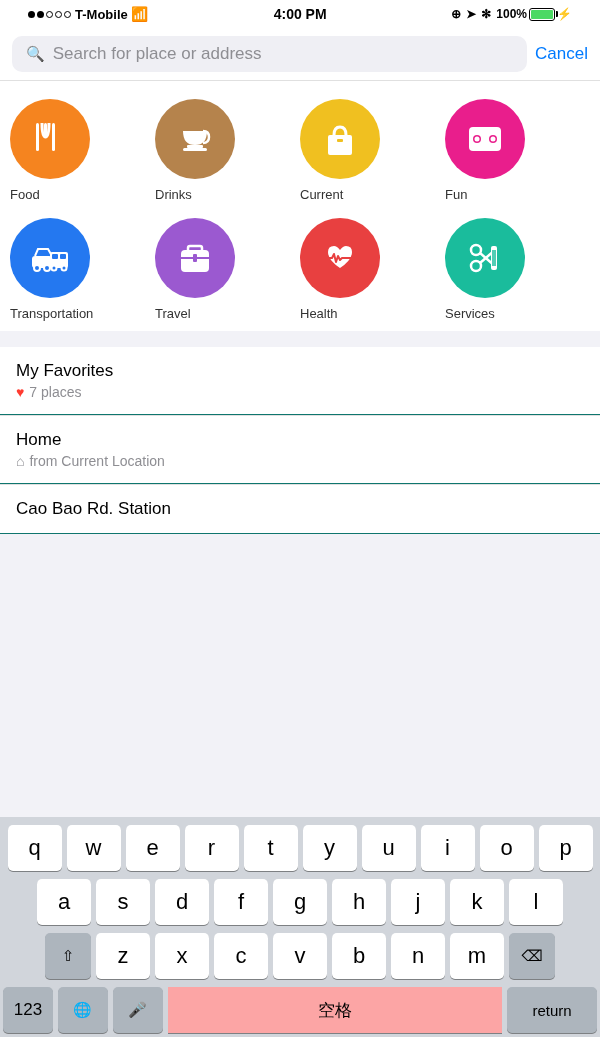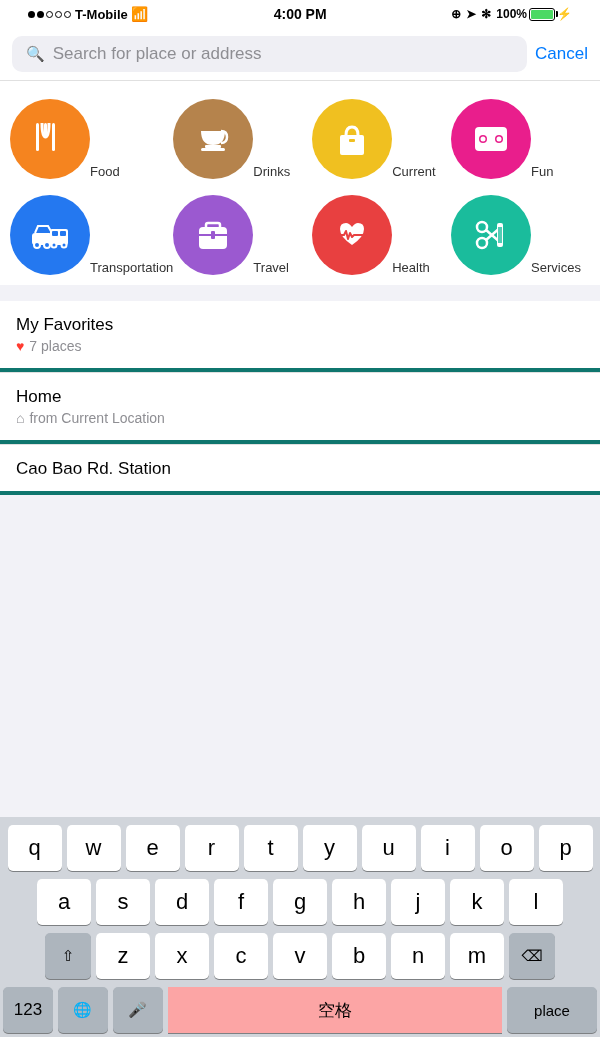--- a/index.html
+++ b/index.html
@@ -87,22 +87,23 @@
       background: #fff;
       padding: 18px 10px 10px;
     }
     .category-grid {
       display: grid;
       grid-template-columns: repeat(4, 1fr);
       gap: 16px 0;
     }
     .category-item {
       display: flex;
-      flex-direction: row;
-      align-items: flex-end;
+      flex-direction: column;
+      align-items: flex-start;
+      gap: 8px;
       cursor: pointer;
     }
     .category-circle {
       width: 80px;
       height: 80px;
       border-radius: 50%;
       display: flex;
       align-items: center;
       justify-content: center;
       font-size: 36px;
@@ -129,21 +130,21 @@
       margin: 0 0;
     }
 
     
     .list-section {
       background: #fff;
       margin-top: 8px;
     }
     .list-item {
       padding: 14px 16px;
-      border-bottom: 4px solid #0f766e;
+      border-bottom: 1px solid #0f766e;
       cursor: pointer;
     }
     .list-item-title {
       font-size: 17px;
       color: #000;
       font-weight: 500;
     }
     .list-item-subtitle {
       font-size: 14px;
       color: #8e8e93;
@@ -484,15 +485,15 @@
     <div class="kb-key">n</div>
     <div class="kb-key">m</div>
     <div class="kb-key delete special">⌫</div>
   </div>
 
   <div class="kb-row kb-bottom-row">
     <div class="kb-key special-wide special num-key">123</div>
     <div class="kb-key globe special">🌐</div>
     <div class="kb-key mic special">🎤</div>
     <div class="kb-space">空格</div>
-    <div class="kb-key return special">place</div>
+    <div class="kb-key return special">return</div>
   </div>
 </div>
 
 </body></html>

